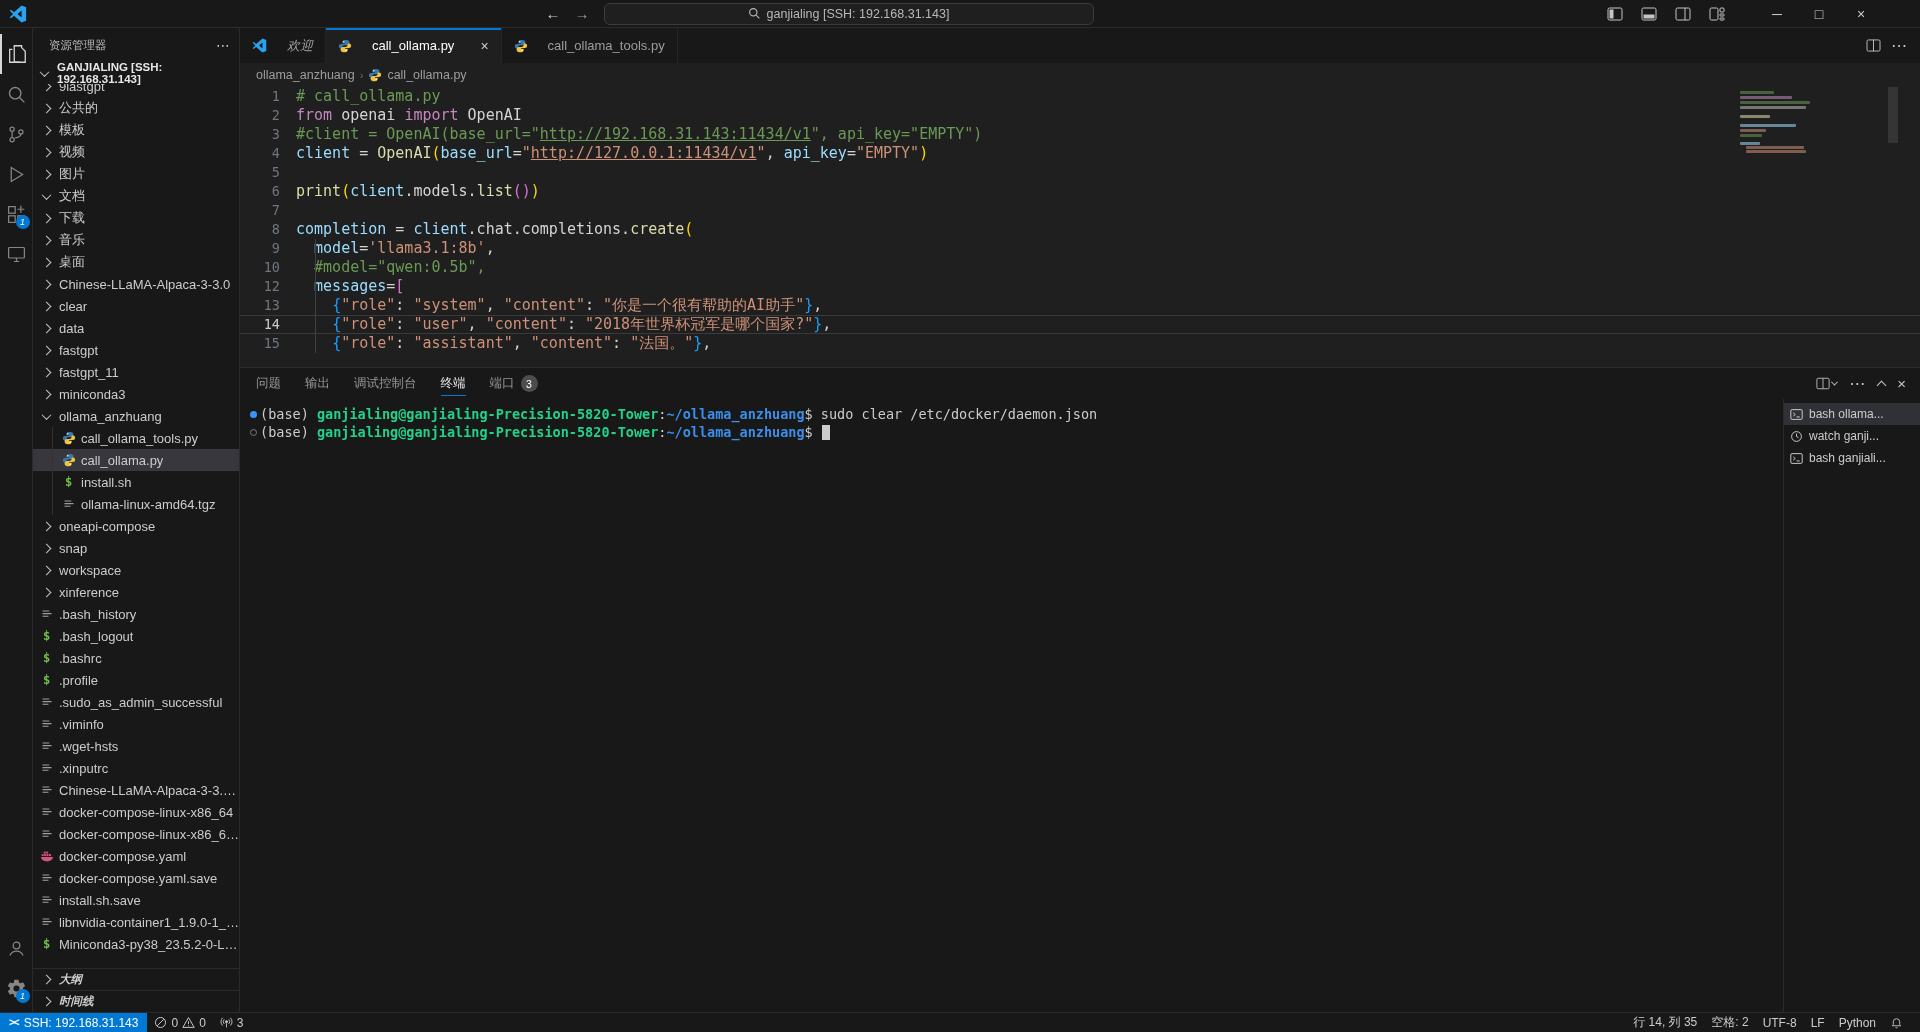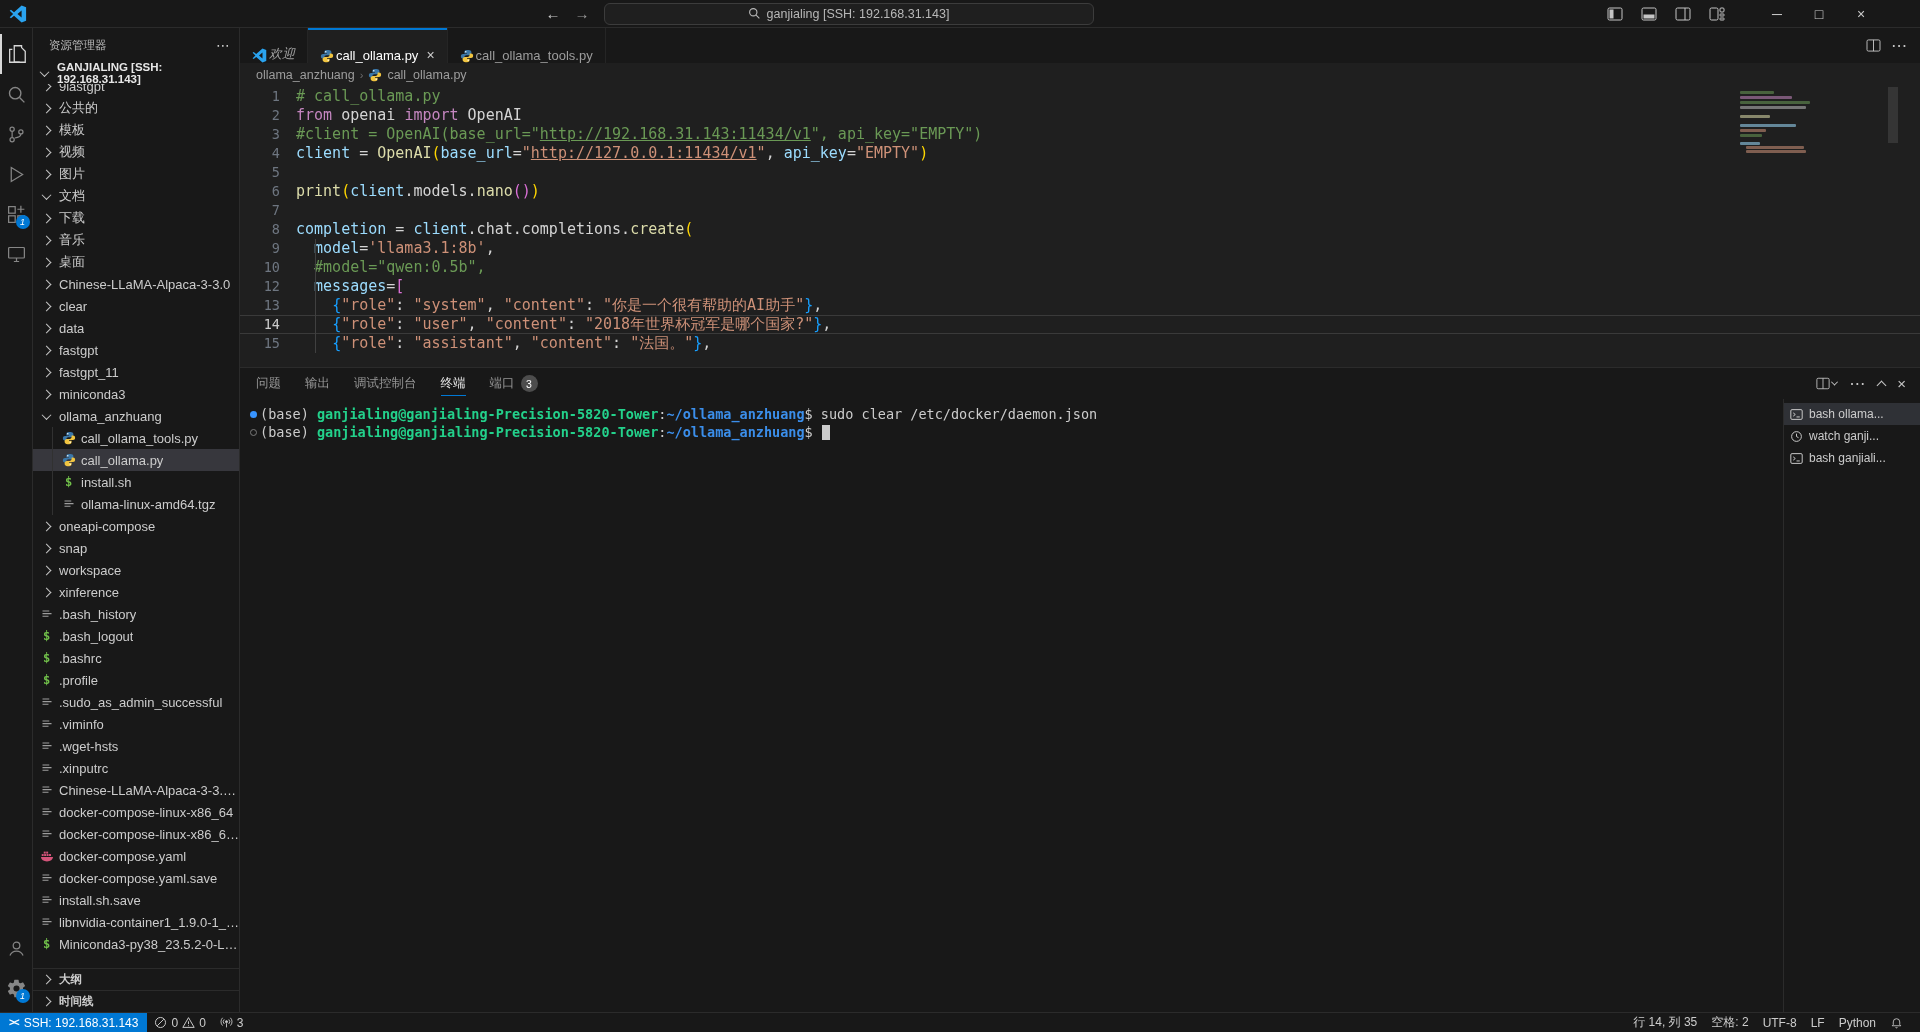--- a/index.html
+++ b/index.html
@@ -56,26 +56,26 @@
     border-left:1px solid #313131; }
   .tree-ic { width:19px; height:16px; display:inline-flex; align-items:center;
     justify-content:center; flex:none; margin-right:3px; }
   .chev { width:7px; height:7px; border-right:1.4px solid #c5c5c5;
     border-bottom:1.4px solid #c5c5c5; display:inline-block; }
   .chev.r { transform:rotate(-45deg); }
   .chev.d { transform:rotate(45deg) translate(-1px,-1px); }
   .sh-ic { color:#71c04a; font-weight:bold; font-size:12px;
     font-family:"DejaVu Sans Mono",monospace; }
   .sb-bottom { height:22px; display:flex; align-items:center; border-top:1px solid #2b2b2b;
-    font-weight:bold; font-size:11.5px; color:#cccccc; padding-left:4px; flex:none; }
+    font-weight:bold; font-size:11.5px; color:#cccccc; padding-left:4px; flex:none;font-style:italic; }
 
   
   .editor-col { flex:1; min-width:0; display:flex; flex-direction:column; }
   .tabbar { height:35px; background:#181818; display:flex; align-items:stretch; flex:none; }
-  .tab { display:flex; align-items:flex-end; gap:2px; padding:0 12px; font-size:13px;
+  .tab { display:flex; align-items:center; gap:20px; padding:0 12px; font-size:13px;
     color:#9d9d9d; background:#181818; border-right:1px solid #252525; position:relative; }
   .tab.active { background:#1f1f1f; color:#ffffff; }
   .tab.active::before { content:''; position:absolute; top:0; left:0; right:0; height:1.5px;
     background:#0078d4; }
   .tab .close { margin-left:6px; font-size:14px; color:#cccccc; }
   .tab.italic .t-lbl { font-style:italic; }
   .tab-right { margin-left:auto; display:flex; align-items:center; gap:10px;
     padding-right:12px; color:#c5c5c5; }
   .breadcrumb { height:24px; background:#1f1f1f; display:flex; align-items:center;
     gap:5px; padding-left:16px; font-size:12.5px; color:#9d9d9d; flex:none; }
@@ -623,21 +623,21 @@
           <div class="mm-bar" style="left: 0px; top: 53px; width: 20px; background: rgb(156, 220, 254); opacity: 0.55;"></div>
           <div class="mm-bar" style="left: 6px; top: 57px; width: 58px; background: rgb(206, 145, 120); opacity: 0.55;"></div>
           <div class="mm-bar" style="left: 6px; top: 61px; width: 60px; background: rgb(206, 145, 120); opacity: 0.55;"></div>
         </div>
       <div class="v-scroll"></div>
     <div class="code-line"><span class="ln">1</span><span class="lc"><span class="cm"># call_ollama.py</span></span></div>
         <div class="code-line"><span class="ln">2</span><span class="lc"><span class="kw">from</span><span class="fg"> openai </span><span class="kw">import</span><span class="fg"> OpenAI</span></span></div>
         <div class="code-line"><span class="ln">3</span><span class="lc"><span class="cm">#client = OpenAI(base_url="</span><span class="cm lnk">http://192.168.31.143:11434/v1</span><span class="cm">", api_key="EMPTY")</span></span></div>
         <div class="code-line"><span class="ln">4</span><span class="lc"><span class="var">client</span><span class="fg"> = </span><span class="fn">OpenAI</span><span class="b1">(</span><span class="var">base_url</span><span class="fg">=</span><span class="str">"</span><span class="str lnk">http://127.0.0.1:11434/v1</span><span class="str">"</span><span class="fg">, </span><span class="var">api_key</span><span class="fg">=</span><span class="str">"EMPTY"</span><span class="b1">)</span></span></div>
         <div class="code-line"><span class="ln">5</span><span class="lc"></span></div>
-        <div class="code-line"><span class="ln">6</span><span class="lc"><span class="fn">print</span><span class="b1">(</span><span class="var">client</span><span class="fg">.models.</span><span class="fn">nano</span><span class="b2">(</span><span class="b2">)</span><span class="b1">)</span></span></div>
+        <div class="code-line"><span class="ln">6</span><span class="lc"><span class="fn">print</span><span class="b1">(</span><span class="var">client</span><span class="fg">.models.</span><span class="fn">list</span><span class="b2">(</span><span class="b2">)</span><span class="b1">)</span></span></div>
         <div class="code-line"><span class="ln">7</span><span class="lc"></span></div>
         <div class="code-line"><span class="ln">8</span><span class="lc"><span class="var">completion</span><span class="fg"> = </span><span class="var">client</span><span class="fg">.chat.completions.</span><span class="fn">create</span><span class="b1">(</span></span></div>
         <div class="code-line guide"><span class="ln">9</span><span class="lc"><span class="fg">  </span><span class="var">model</span><span class="fg">=</span><span class="str">'llama3.1:8b'</span><span class="fg">,</span></span></div>
         <div class="code-line guide"><span class="ln">10</span><span class="lc"><span class="fg">  </span><span class="cm">#model="qwen:0.5b",</span></span></div>
         <div class="code-line guide"><span class="ln">12</span><span class="lc"><span class="fg">  </span><span class="var">messages</span><span class="fg">=</span><span class="b2">[</span></span></div>
         <div class="code-line guide"><span class="ln">13</span><span class="lc"><span class="fg">    </span><span class="b3">{</span><span class="str">"role"</span><span class="fg">: </span><span class="str">"system"</span><span class="fg">, </span><span class="str">"content"</span><span class="fg">: </span><span class="str">"你是一个很有帮助的AI助手"</span><span class="b3">}</span><span class="fg">,</span></span></div>
         <div class="code-line active guide"><span class="ln">14</span><span class="lc"><span class="fg">    </span><span class="b3">{</span><span class="str">"role"</span><span class="fg">: </span><span class="str">"user"</span><span class="fg">, </span><span class="str">"content"</span><span class="fg">: </span><span class="str">"2018年世界杯冠军是哪个国家?"</span><span class="b3">}</span><span class="fg">,</span></span></div>
         <div class="code-line guide"><span class="ln">15</span><span class="lc"><span class="fg">    </span><span class="b3">{</span><span class="str">"role"</span><span class="fg">: </span><span class="str">"assistant"</span><span class="fg">, </span><span class="str">"content"</span><span class="fg">: </span><span class="str">"法国。"</span><span class="b3">}</span><span class="fg">,</span></span></div>
       </div>
 

